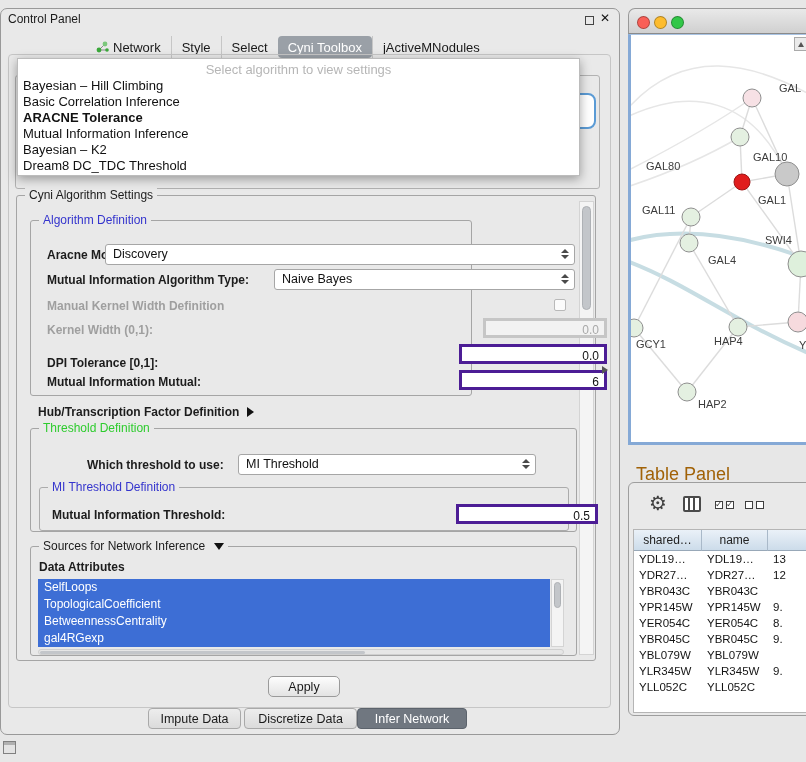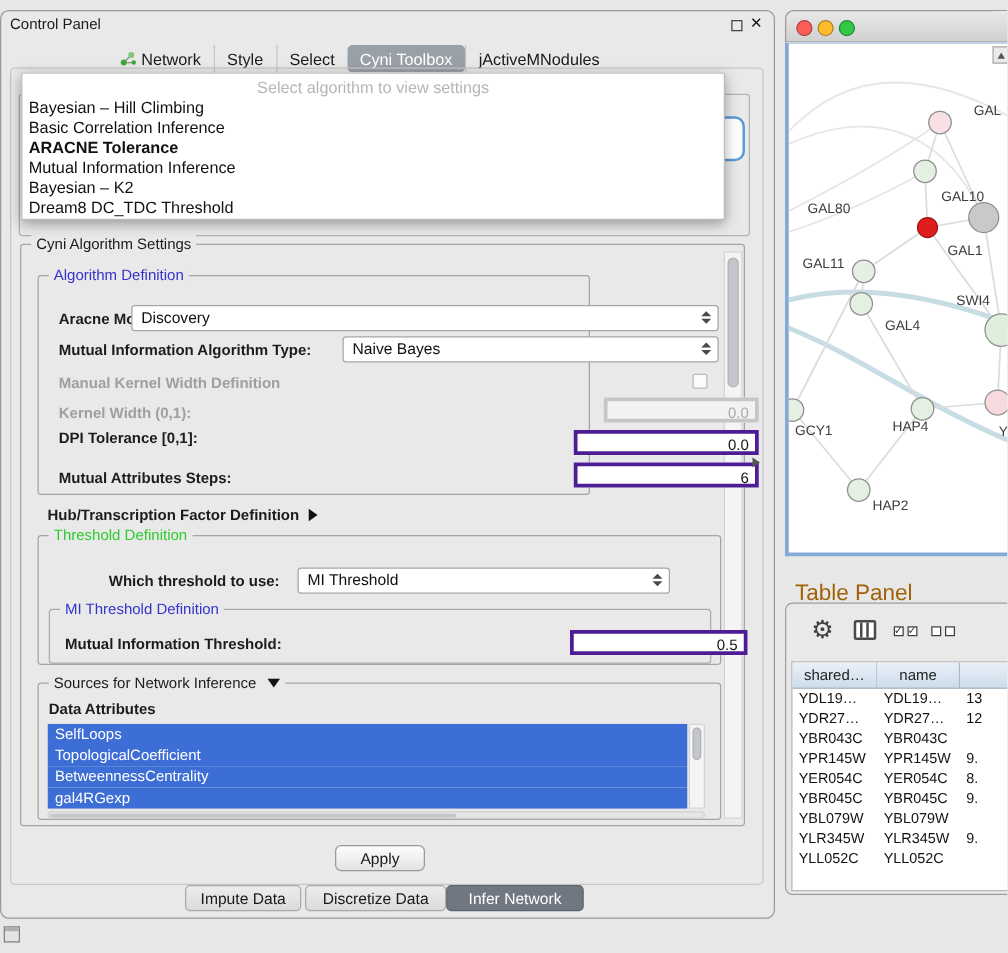--- a/index.html
+++ b/index.html
@@ -170,24 +170,24 @@
           <span>Naive Bayes</span>
           <span class="arrows"></span>
         </div>
 
         <div class="lbl disabled" style="left:16px; top:75px;">Manual Kernel Width Definition</div>
         <div class="checkbox" style="left:523px; top:78px;"></div>
 
         <div class="lbl disabled" style="left:16px; top:99px;">Kernel Width (0,1):</div>
         <div class="field disabled" style="left:420px; top:97px; width:124px; height:20px;">0.0</div>
 
-        <div class="lbl" style="left:16px; top:119px;">DPI Tolerance [0,1]:</div>
+        <div class="lbl" style="left:16px; top:132px;">DPI Tolerance [0,1]:</div>
         <div class="field" style="left:396px; top:123px; width:148px; height:20px;">0.0</div>
 
-        <div class="lbl" style="left:16px; top:151px;">Mutual Attributes Steps:</div>
+        <div class="lbl" style="left:16px; top:151px;">Mutual Information Mutual:</div>
         <div class="field" style="left:396px; top:149px; width:148px; height:20px;">6</div>
       </div>
 
       <div class="hub-row" style="left:21px; top:208px; height:16px;">
         <span>Hub/Transcription Factor Definition</span>
         <span class="tri-right"></span>
       </div>
 
       <div class="group" style="left:13px; top:232px; width:547px; height:104px;">
         <span class="legend green">Threshold Definition</span>

